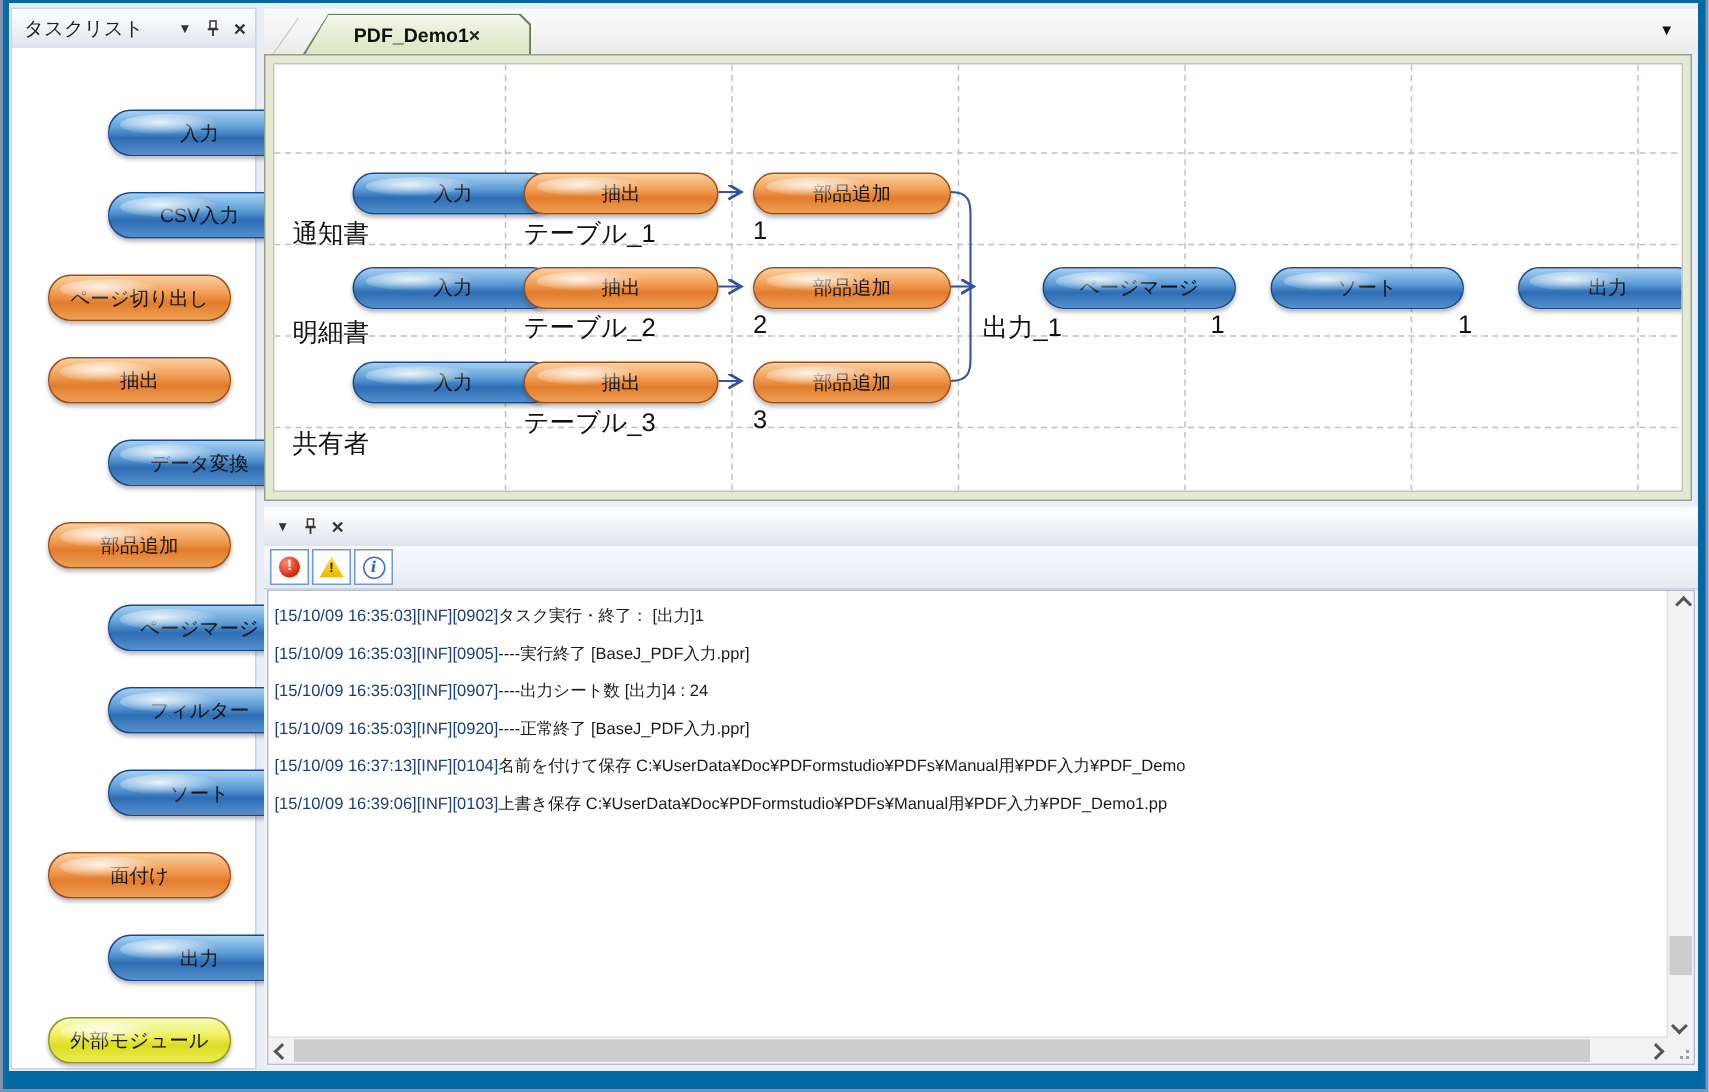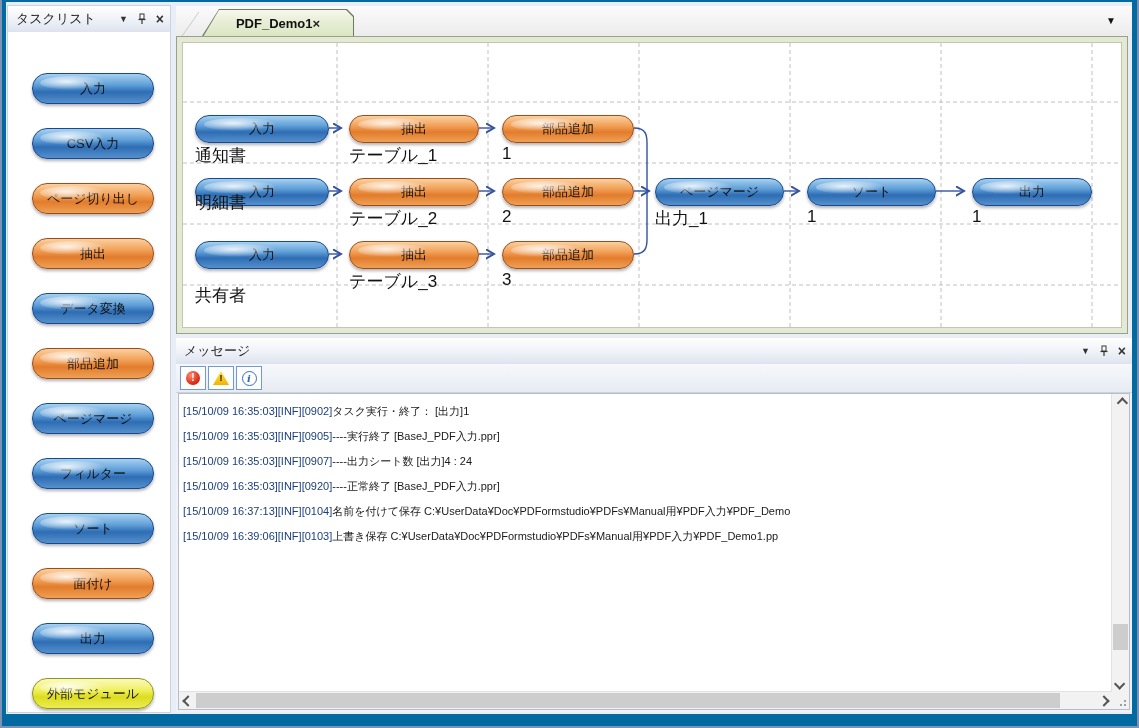--- a/index.html
+++ b/index.html
@@ -18,21 +18,21 @@
   
   .sidebar{position:absolute;left:2px;top:4px;width:162px;bottom:2px;background:#ffffff;box-shadow:0 0 0 1px #ccd3e0;}
   .sidebar-body{position:absolute;left:0;right:0;top:26px;bottom:0;background:#fff;}
   .sidebar-pill{position:absolute;left:24px;width:120px;height:29px;line-height:29px;}
 
   
   .pill{border-radius:15px;text-align:center;font-size:13px;color:#101010;cursor:pointer;
     box-shadow:0 2px 3px rgba(40,40,60,.35);position:absolute;overflow:hidden;white-space:nowrap;}
   .pill::before{content:"";position:absolute;left:6%;top:8%;width:55%;height:48%;border-radius:50%;
     background:radial-gradient(ellipse at 40% 40%,rgba(255,255,255,.85),rgba(255,255,255,0) 70%);pointer-events:none;}
-  .pill.blue{border:1px solid #174a8c;background:linear-gradient(180deg,#a6d0f0 0%,#5f9fd8 38%,#2e6db4 62%,#5590cc 100%);}
+  .pill.blue{border:1px solid #174a8c;background:linear-gradient(180deg,#a6d0f0 0%,#5f9fd8 38%,#2e6db4 62%,#5590cc 100%);margin-left:40px;}
   .pill.orange{border:1px solid #9a4f1a;background:linear-gradient(180deg,#fad0a0 0%,#f2a057 38%,#e27c2c 62%,#efa055 100%);}
   .pill.yellow{border:1px solid #8e961e;background:linear-gradient(180deg,#fafac0 0%,#f0f060 38%,#dcdc22 62%,#ecec50 100%);}
 
   
   .main{position:absolute;left:170px;top:4px;right:0;bottom:2px;display:flex;flex-direction:column;}
   .tabstrip{position:relative;height:30px;background:linear-gradient(180deg,#fbfbfb,#ececec);flex:0 0 30px;}
   .strip-diag{position:absolute;left:14px;bottom:0;width:20px;height:24px;border-left:1px solid #c9c9c9;transform:skewX(-35deg);}
   .tab{position:absolute;left:26px;bottom:0;width:152px;height:27px;background:#6f7a64;
     clip-path:polygon(17px 0,145px 0,152px 7px,152px 27px,0 27px);cursor:pointer;}
   .tab-inner{position:absolute;left:1px;top:1px;right:1px;bottom:0;
@@ -173,21 +173,21 @@
         </svg>
 
         <div class="pill blue cnode" style="left:12px;top:72px;width:132px">入力</div>
         <div class="nlabel" style="left:12px;top:101px;width:132px">通知書</div>
         <div class="pill orange cnode" style="left:166px;top:72px;width:128px">抽出</div>
         <div class="nlabel" style="left:166px;top:101px;width:128px">テーブル_1</div>
         <div class="pill orange cnode" style="left:319px;top:72px;width:130px">部品追加</div>
         <div class="nlabel" style="left:319px;top:101px;width:130px">1</div>
 
         <div class="pill blue cnode" style="left:12px;top:135px;width:132px">入力</div>
-        <div class="nlabel" style="left:12px;top:148px;width:132px">明細書</div>
+        <div class="nlabel" style="left:12px;top:167px;width:132px">明細書</div>
         <div class="pill orange cnode" style="left:166px;top:135px;width:128px">抽出</div>
         <div class="nlabel" style="left:166px;top:164px;width:128px">テーブル_2</div>
         <div class="pill orange cnode" style="left:319px;top:135px;width:130px">部品追加</div>
         <div class="nlabel" style="left:319px;top:164px;width:130px">2</div>
 
         <div class="pill blue cnode" style="left:12px;top:198px;width:132px">入力</div>
         <div class="nlabel" style="left:12px;top:241px;width:132px">共有者</div>
         <div class="pill orange cnode" style="left:166px;top:198px;width:128px">抽出</div>
         <div class="nlabel" style="left:166px;top:227px;width:128px">テーブル_3</div>
         <div class="pill orange cnode" style="left:319px;top:198px;width:130px">部品追加</div>
@@ -197,21 +197,20 @@
         <div class="nlabel" style="left:472px;top:164px;width:127px">出力_1</div>
         <div class="pill blue cnode" style="left:624px;top:135px;width:127px">ソート</div>
         <div class="nlabel" style="left:624px;top:164px;width:127px">1</div>
         <div class="pill blue cnode" style="left:789px;top:135px;width:118px">出力</div>
         <div class="nlabel" style="left:789px;top:164px;width:118px">1</div>
       </div>
     </div>
 
     <section class="msg-panel">
       <div class="panel-header">
-        <span class="ph-title">メッセージ</span>
         <span class="hdr-icons">
           <span class="dd">▼</span>
           <svg width="10" height="12" viewBox="0 0 10 12">
             <rect x="3" y="1" width="4" height="5" fill="#fff" stroke="#333"></rect>
             <line x1="1.5" y1="6.5" x2="8.5" y2="6.5" stroke="#333" stroke-width="1.2"></line>
             <line x1="5" y1="7" x2="5" y2="11" stroke="#333" stroke-width="1.2"></line>
           </svg>
           <span class="closex">×</span>
         </span>
       </div>

